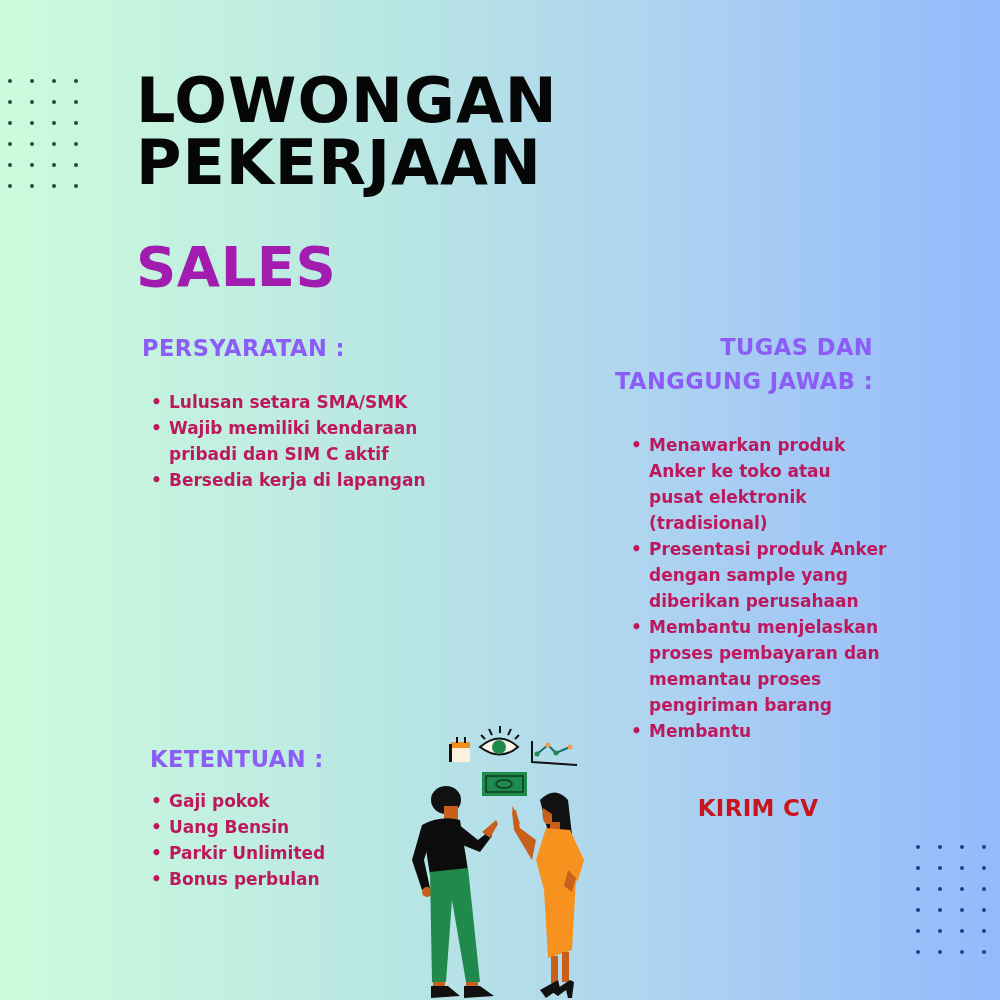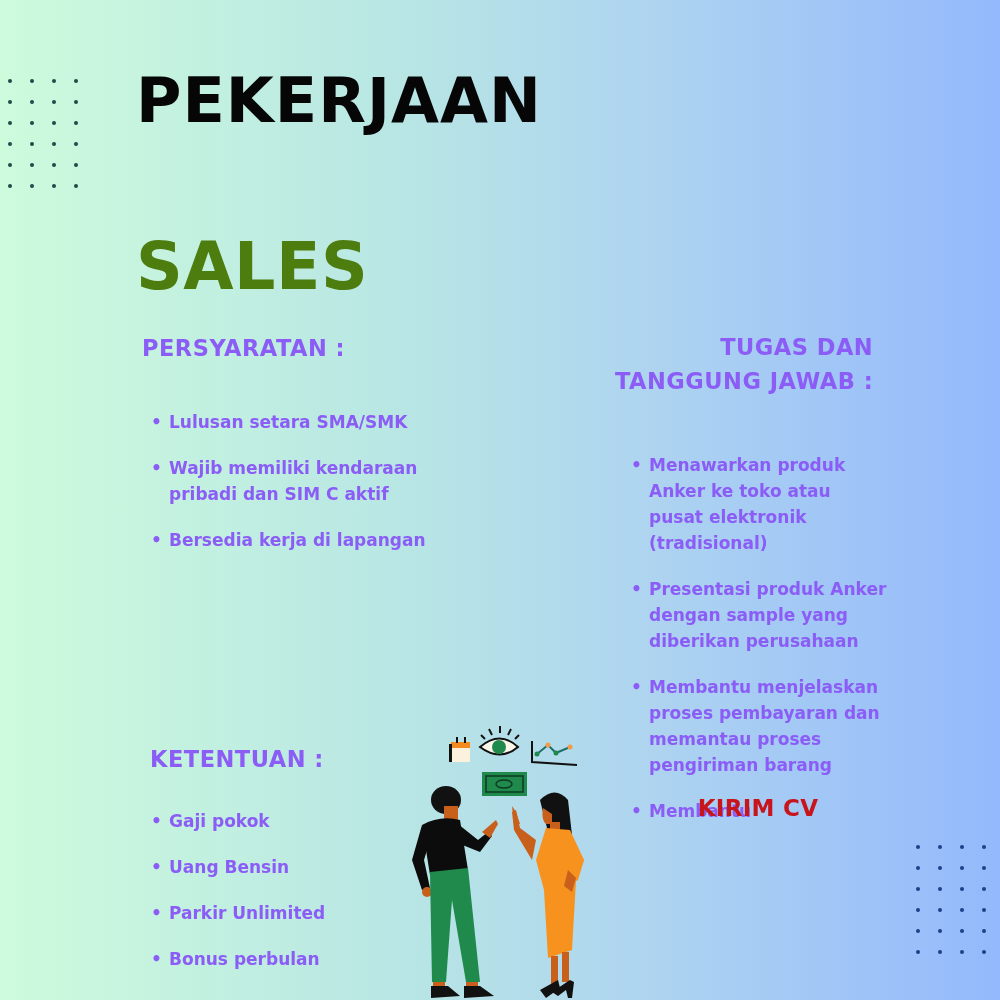--- a/index.html
+++ b/index.html
@@ -12,29 +12,29 @@
   .abs { position:absolute; }
   .dotgrid { display:grid; grid-template-columns: repeat(4, 22px); grid-auto-rows: 21px; }
   .dotgrid span { width:4px; height:4px; border-radius:50%; display:block; }
   .dots-tl { left:8px; top:79px; }
   .dots-tl span { background:#1e4a4a; }
   .dots-br { left:916px; top:845px; }
   .dots-br span { background:#1e3f8a; }
 
   .title { left:136px; top:70px; font-weight:bold; font-size:62px; line-height:62px; letter-spacing:1px; color:#060606; }
   .title div { white-space:nowrap; }
-  .sales { left:136px; top:234px; font-weight:bold; font-size:65px; line-height:66px; color:#4d7c0f; letter-spacing:0.5px; }
+  .sales { left:136px; top:234px; font-weight:bold; font-size:56px; line-height:66px; color:#a21caf; letter-spacing:0.5px; }
 
   .heading { font-weight:bold; font-size:22.5px; line-height:33px; letter-spacing:0.5px; color:#8b5cf6; white-space:nowrap;text-align:right; }
   .h-persy { left:142px; top:332px; }
   .h-tugas { left:615px; top:330px; line-height:34px; }
   .h-ket { left:150px; top:743px; }
 
   ul.list { margin:0; padding:0; list-style:none; }
-  ul.list li { position:relative; padding-left:21px; font-weight:bold; font-size:17px; line-height:26px; color:#8b5cf6;margin-top:20px; }
+  ul.list li { position:relative; padding-left:21px; font-weight:bold; font-size:17px; line-height:26px; color:#be185d; }
   ul.list li::before { content:"•"; position:absolute; left:3px; top:0; }
   .l-persy { left:148px; top:389px; width:290px; }
   .l-tugas { left:628px; top:432px; width:300px; }
   .l-ket { left:148px; top:788px; width:250px; }
   .l-ket li { line-height:29px; }
 
   .cta { left:640px; top:790px; width:236px; text-align:center; font-weight:bold; font-size:23px; line-height:36px; color:#c8141b; letter-spacing:0.3px; }
 
   .illus { left:400px; top:720px; width:200px; height:280px; }
 </style>
@@ -88,20 +88,21 @@
     <span></span>
     <span></span>
     <span></span>
   <span></span>
     <span></span>
     <span></span>
     <span></span>
 </div>
 
 <div class="abs title">
+  <div>LOWONGAN</div>
   <div>PEKERJAAN</div>
 </div>
 <div class="abs sales">SALES</div>
 
 <div class="abs heading h-persy">PERSYARATAN :</div>
 <ul class="abs list l-persy">
   <li>Lulusan setara SMA/SMK</li>
   <li>Wajib memiliki kendaraan pribadi dan SIM C aktif</li>
   <li>Bersedia kerja di lapangan</li>
 </ul>

